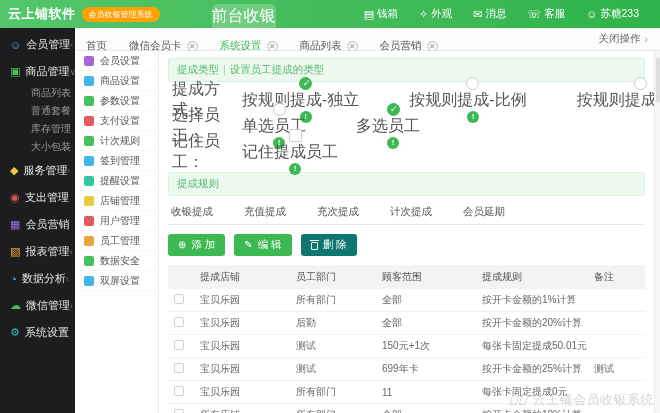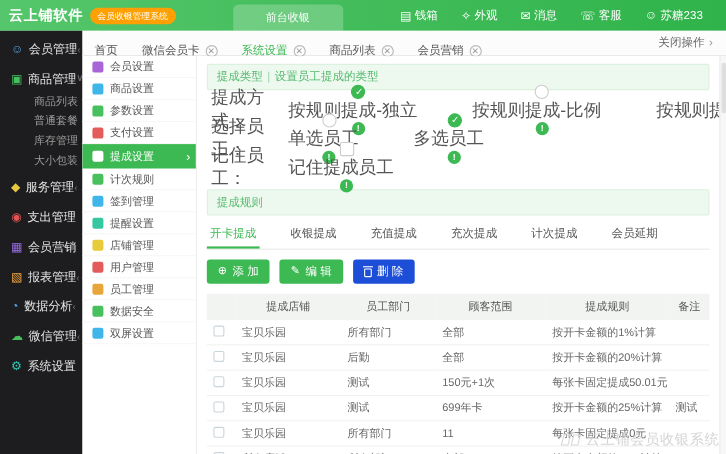--- a/index.html
+++ b/index.html
@@ -4,21 +4,21 @@
 <style>
   * { box-sizing: border-box; margin: 0; padding: 0; }
   html,body { width:660px; height:413px; overflow:hidden; }
   body { font-family:"Liberation Sans","DejaVu Sans",sans-serif; background:#fff; font-size:11px; }
 
   
   .topbar { height:28px; background:linear-gradient(90deg,#55c66b,#2fb34a); display:flex; align-items:center; }
   .logo { color:#fff; font-weight:bold; font-size:13px; margin-left:8px; letter-spacing:.5px; white-space:nowrap; }
   .badge { background:#ffa000; color:#fff; font-size:8px; padding:2px 7px; border-radius:8px; margin-left:6px; white-space:nowrap; }
   .navtabs { display:flex; margin-left:52px; align-self:flex-end; height:24px; }
-  .navtab { padding:0 30px; display:flex; align-items:center; font-size:10px; color:#fff;
+  .navtab { padding:0 0; display:flex; align-items:center; font-size:16px; color:#fff;
             background:rgba(255,255,255,.22); border-radius:5px 5px 0 0; margin-right:4px; cursor:pointer; white-space:nowrap; }
   .navtab.active { background:#fff; color:#3cb952; font-weight:bold; }
   .tb-right { margin-left:auto; display:flex; align-items:center; }
   .tb-item { display:flex; align-items:center; gap:3px; color:#fff; font-size:10.5px; margin-right:21px; cursor:pointer; white-space:nowrap; }
   .tb-icon { font-size:11px; }
 
   
   .main-row { display:flex; height:385px; }
   .sidebar { width:75px; background:#1d1d1f; padding-top:5px; flex-shrink:0; }
   .side-item { height:23px; display:flex; align-items:center; padding:0 6px 0 10px; font-size:11px; color:#e5e5e5; cursor:pointer; white-space:nowrap; }
@@ -30,21 +30,21 @@
   .content-col { flex:1; display:flex; flex-direction:column; min-width:0; }
   .tabbar { height:23px; background:#fcfcfc; border-bottom:1px solid #e9e9e9; display:flex; align-items:stretch; font-size:10.5px; color:#555; flex-shrink:0; }
   .tab { display:flex; align-items:center; gap:5px; padding:18px 11px; cursor:pointer; white-space:nowrap; }
   .tab.active { color:#3cb952; box-shadow:inset 0 -2px 0 #3cb952; }
   .tabclose { display:none; width:11px; height:11px; border:1px solid #b8b8b8; border-radius:50%; color:#999; font-size:8px; line-height:9px; text-align:center; }
   .tab.closable .tabclose { display:block; }
   .close-action { margin-left:auto; display:flex; align-items:center; padding-right:12px; color:#666; gap:4px; cursor:pointer; }
   .close-action::after { content:"›"; color:#999; }
 
   .body-row { flex:1; display:flex; min-height:0; }
-  .settings-menu { width:104px; background:#fff; border-right:1px solid #ededed; flex-shrink:0; }
+  .settings-menu { width:84px; background:#fff; border-right:1px solid #ededed; flex-shrink:0; }
   .menu-item { height:20px; display:flex; align-items:center; padding:0 5px 0 9px; font-size:10px; color:#555; border-bottom:1px solid #f7f7f7; cursor:pointer; white-space:nowrap; }
   .menu-icon { width:10px; height:10px; border-radius:2px; margin-right:6px; flex-shrink:0; }
   .menu-item.active { background:#3cb952; color:#fff; border-color:#3cb952; height:22px; }
   .menu-item.active::after { content:"›"; margin-left:auto; font-size:12px; }
 
   .main-panel { flex:1; padding:7px 9px 0; position:relative; overflow:hidden; background:#fff; }
   .section-header { background:#edf8ef; border:1px solid #dcf0e0; color:#56ba6d; font-size:10.5px; padding:4px 8px; border-radius:2px; }
   .sec-sep { color:#9ed4ab; margin:0 4px; }
 
   .form-row { display:flex; align-items:center; margin:9px 0 0 4px; height:17px; font-size:16px; color:#555; }
@@ -59,27 +59,27 @@
   .info-icon { width:12px; height:12px; border-radius:50%; background:#3cb952; color:#fff; font-size:8px; font-weight:bold; display:flex; align-items:center; justify-content:center; flex-shrink:0; }
   .info-icon::after { content:"!"; }
 
   .rules-header { margin-top:12px; }
   .rules-tabs { display:flex; border-bottom:1px solid #e8e8e8; margin-top:2px; font-size:10.5px; color:#555; }
   .rtab { padding:7px 3px 5px; margin-right:25px; cursor:pointer; white-space:nowrap; }
   .rtab.active { color:#3cb952; border-bottom:2px solid #3cb952; }
 
   .btn-row { display:flex; gap:9px; margin:9px 0; }
   .btn { height:22px; padding:0 10px; border-radius:3px; background:#3cb952; color:#fff; font-size:10.5px; display:flex; align-items:center; gap:5px; border:none; cursor:pointer; }
-  .btn.danger { background:#1d4ed8; }
+  .btn.danger { background:#0f766e; }
   .btn-icon { font-size:10px; line-height:1; }
   [data-name="delete-icon"] { width:7px; height:8px; border:1px solid #fff; border-radius:1px; position:relative; margin-top:2px; }
   [data-name="delete-icon"]::before { content:""; position:absolute; top:-3px; left:-2px; right:-2px; height:1px; background:#fff; }
 
   table { width:100%; border-collapse:collapse; font-size:10px; color:#666; table-layout:fixed; }
-  thead th { background:#f1f4f1; color:#555; font-weight:normal; text-align:center; padding:5px 6px; white-space:nowrap; }
+  thead th { background:#f1f4f1; color:#555; font-weight:normal; text-align:left; padding:5px 6px; white-space:nowrap; }
   tbody td { padding:4px 6px; border-bottom:1px solid #f0f2f0; height:21px; white-space:nowrap; overflow:hidden; }
   .checkbox { display:inline-block; width:10px; height:10px; border:1px solid #c9d5da; border-radius:2px; background:#fff; cursor:pointer; }
 
   .watermark { position:absolute; right:0; bottom:4px; display:flex; align-items:center; gap:6px; color:#d5d5d5; font-size:13px; letter-spacing:.5px; }
   .wm-logo { display:flex; gap:2px; }
   .wm-logo i { display:block; width:7px; height:10px; border:1.5px solid #d8d8d8; transform:skewX(-14deg); }
 
   .scrollbar { width:6px; background:#f7f7f7; border-left:1px solid #ececec; flex-shrink:0; position:relative; }
   .scroll-thumb { position:absolute; top:6px; left:1px; width:4px; height:46px; border-radius:2px; background:#dedede; }
 </style>
@@ -265,24 +265,20 @@
             <span data-name="settings-menu-label">商品设置</span>
           </div>
           <div class="menu-item" data-name="settings-menu-item">
             <span class="menu-icon" data-name="menu-item-icon" style="background: rgb(73, 192, 94);"></span>
             <span data-name="settings-menu-label">参数设置</span>
           </div>
           <div class="menu-item" data-name="settings-menu-item">
             <span class="menu-icon" data-name="menu-item-icon" style="background: rgb(228, 91, 91);"></span>
             <span data-name="settings-menu-label">支付设置</span>
           </div>
-          <div class="menu-item active" data-name="settings-menu-item">
-            <span class="menu-icon" data-name="menu-item-icon" style="background: rgb(255, 255, 255);"></span>
-            <span data-name="settings-menu-label">提成设置</span>
-          </div>
           <div class="menu-item" data-name="settings-menu-item">
             <span class="menu-icon" data-name="menu-item-icon" style="background: rgb(73, 192, 94);"></span>
             <span data-name="settings-menu-label">计次规则</span>
           </div>
           <div class="menu-item" data-name="settings-menu-item">
             <span class="menu-icon" data-name="menu-item-icon" style="background: rgb(63, 182, 234);"></span>
             <span data-name="settings-menu-label">签到管理</span>
           </div>
           <div class="menu-item" data-name="settings-menu-item">
             <span class="menu-icon" data-name="menu-item-icon" style="background: rgb(53, 199, 160);"></span>
@@ -367,21 +363,20 @@
               </span>
             </div>
           </div>
 
         <div class="section-header rules-header" data-name="commission-rules-header">
           <span data-name="section-title">提成规则</span>
         </div>
 
         <div class="rules-tabs" data-name="rules-tabs">
 
-        <div class="rtab active" data-name="rules-tab">开卡提成</div>
             <div class="rtab" data-name="rules-tab">收银提成</div>
             <div class="rtab" data-name="rules-tab">充值提成</div>
             <div class="rtab" data-name="rules-tab">充次提成</div>
             <div class="rtab" data-name="rules-tab">计次提成</div>
             <div class="rtab" data-name="rules-tab">会员延期</div>
           </div>
 
         <div class="btn-row" data-name="table-toolbar">
 
         <button class="btn" data-name="toolbar-button">

